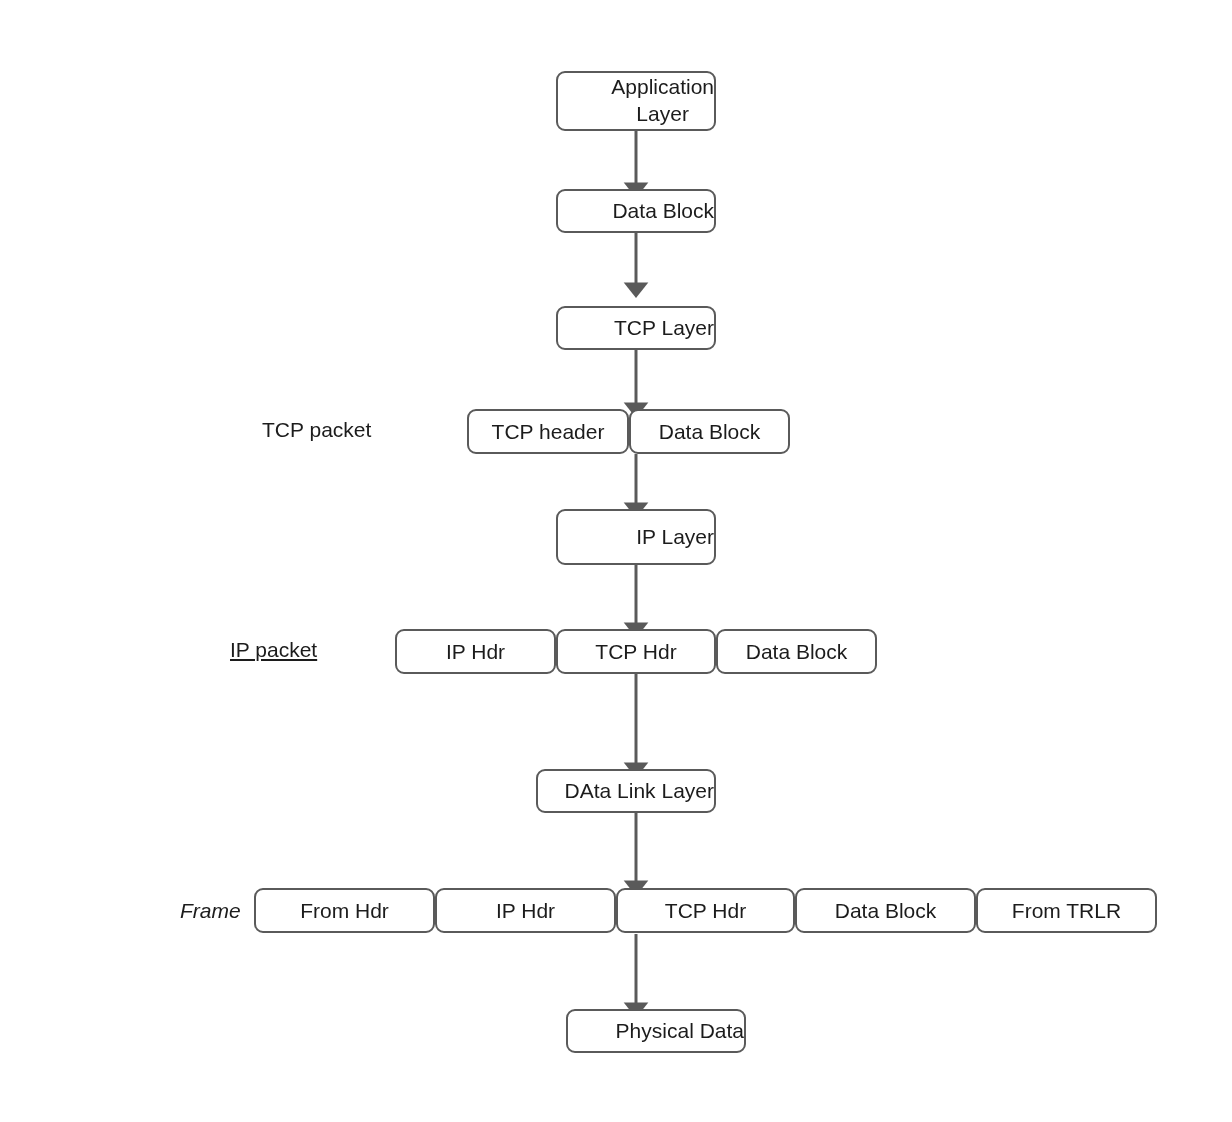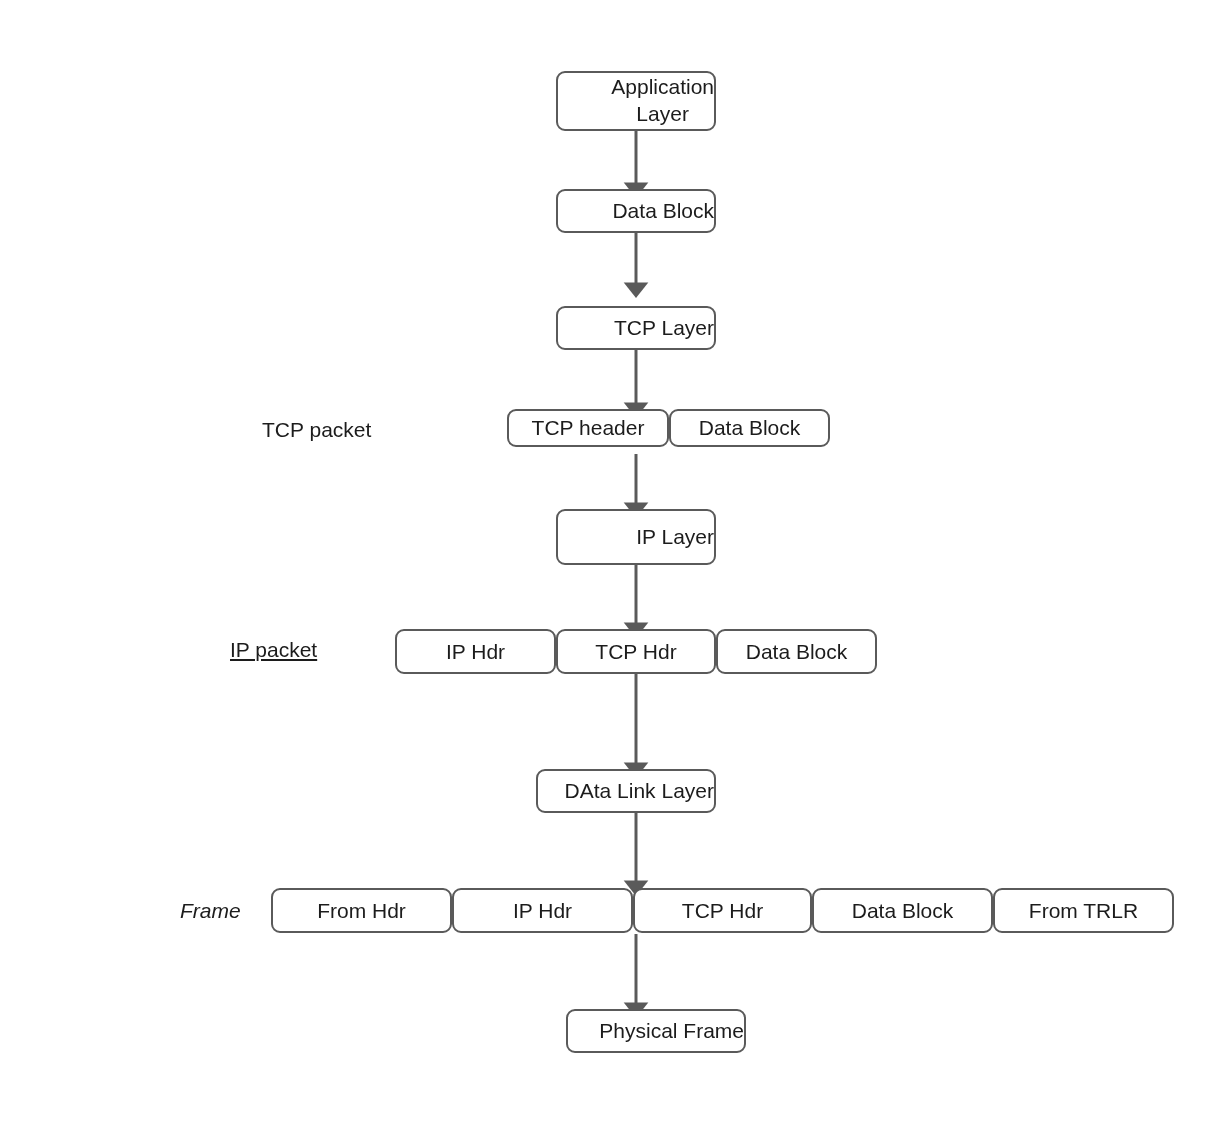--- a/index.html
+++ b/index.html
@@ -116,26 +116,26 @@
 
   <div class="node" style="left:556px; top:509px; width:160px; height:56px;">
     <span>IP Layer</span>
   </div>
 
   <div class="node" style="left:536px; top:769px; width:180px; height:44px;">
     <span>DAta Link Layer</span>
   </div>
 
   <div class="node" style="left:566px; top:1009px; width:180px; height:44px;">
-    <span>Physical Frame</span>
+    <span>Physical Data</span>
   </div>
 
   <div class="side-label" style="left:262px; top:418px;">TCP packet</div>
 
-  <div class="strip" style="left:507px; top:409px; width:323px; height:38px;">
+  <div class="strip" style="left:467px; top:409px; width:323px; height:45px;">
     <div class="seg" style="width:162px;">
       <span>TCP header</span>
     </div>
     <div class="seg" style="width:161px;">
       <span>Data Block</span>
     </div>
   </div>
 
   <div class="side-label" style="left:230px; top:638px;text-decoration:underline;">IP packet</div>
 
@@ -146,21 +146,21 @@
     <div class="seg" style="width:160px;">
       <span>TCP Hdr</span>
     </div>
     <div class="seg" style="width:161px;">
       <span>Data Block</span>
     </div>
   </div>
 
   <div class="side-label" style="left:180px; top:899px;font-style:italic;">Frame</div>
 
-  <div class="strip" style="left:254px; top:888px; width:903px; height:45px;margin-left:17px;">
+  <div class="strip" style="left:254px; top:888px; width:903px; height:45px;">
     <div class="seg" style="width:181px;">
       <span>From Hdr</span>
     </div>
     <div class="seg" style="width:181px;">
       <span>IP Hdr</span>
     </div>
     <div class="seg" style="width:179px;">
       <span>TCP Hdr</span>
     </div>
     <div class="seg" style="width:181px;">

